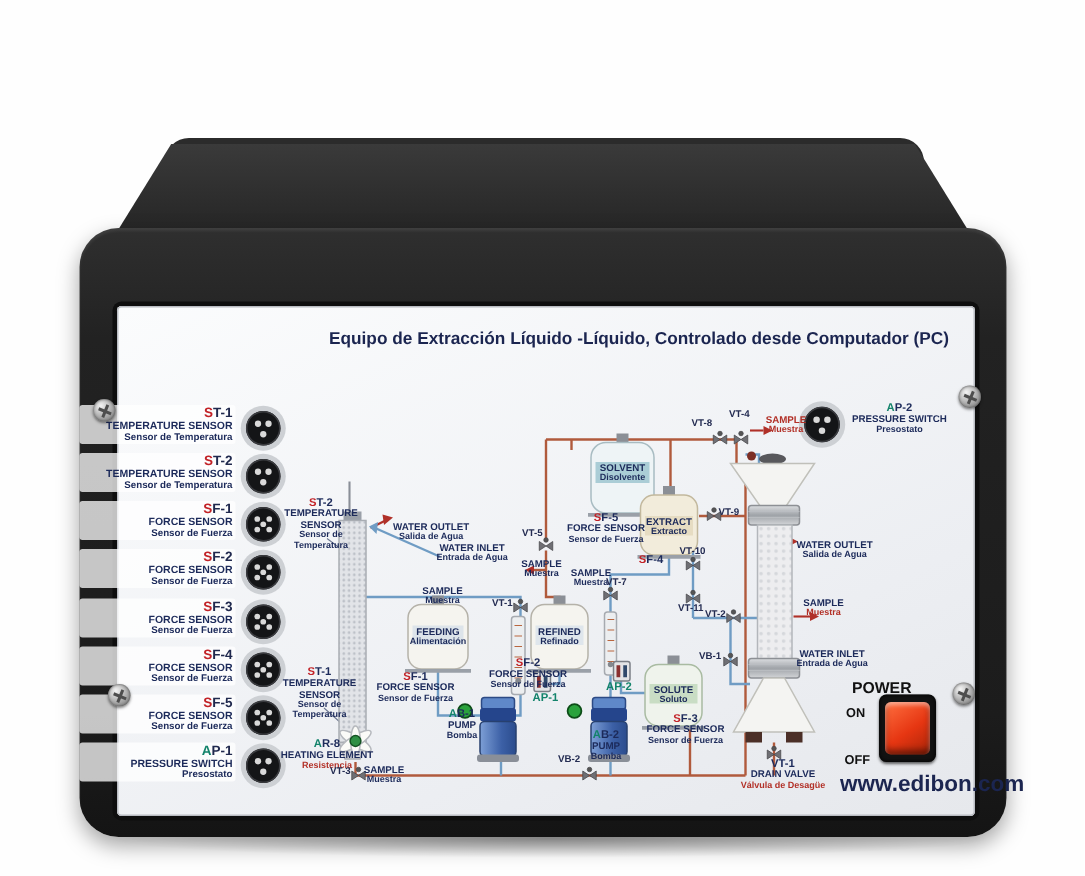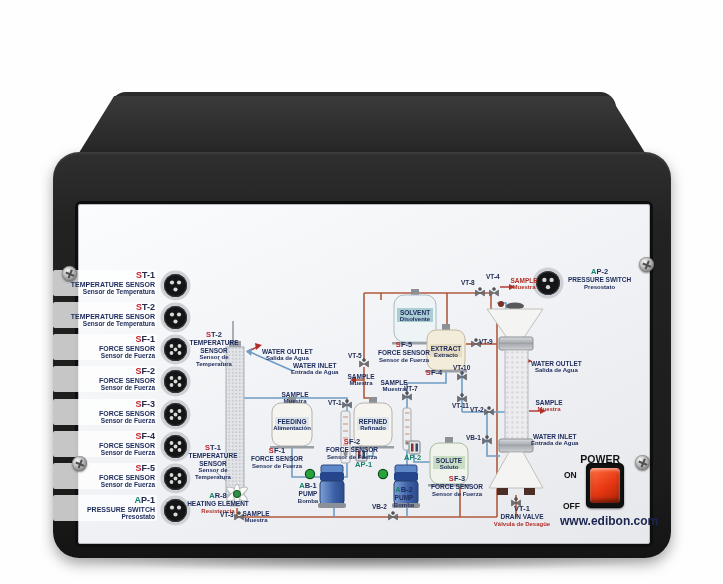--- a/index.html
+++ b/index.html
@@ -49,42 +49,43 @@
   .dl .en{font-size:6.5px;display:block;}
   .dl .es{font-size:6px;display:block;font-weight:bold;}
   .ctr{transform:translateX(-50%);}
   .la{text-align:center;}
   .vtag{font-size:6.5px;font-weight:bold;color:#242c52;white-space:nowrap;}
   .redtx{color:#b23027;}
   .rp{color:#c22227;}
   .gp{color:#13836b;}
   .wrap{white-space:normal;}
   
-  .power-label{left:568px;top:453px;width:52px;text-align:right;font-size:10.5px;font-weight:bold;color:#111;}
+  .power-label{left:568px;top:453px;width:52px;text-align:left;font-size:10.5px;font-weight:bold;color:#111;}
   .switch-bezel{left:586px;top:463px;width:38px;height:45px;border-radius:5px;background:#121212;
     box-shadow:inset 0 0 3px #000,0 1px 2px rgba(0,0,0,.6);}
   .switch-rocker{position:absolute;left:4px;top:5px;width:30px;height:35px;border-radius:4px;
     background:linear-gradient(145deg,#ff7040,#e63612 55%,#a92408);
     box-shadow:inset 0 2px 3px rgba(255,255,255,.45), inset 0 -3px 4px rgba(0,0,0,.45);}
   .onoff{font-size:8.5px;font-weight:bold;color:#111;}
-  .website{left:560px;top:514px;font-size:12px;font-weight:bold;color:#1b2550;}
+  .website{left:560px;top:514px;font-size:15px;font-weight:bold;color:#1b2550;}
 </style>
 </head>
 <body>
 
 <div class="scene">
 
   <div class="abs floor-shadow"></div>
   <div class="abs box-top-back"></div>
   <div class="abs box-top"></div>
   <div class="abs box-front"></div>
   <div class="abs panel"></div>
 
 
   <div class="abs titles">
+    <div class="t-es">Equipo de Extracción Líquido -Líquido, Controlado desde Computador (PC)</div>
   </div>
 
   <div class="abs srow" style="top:270px">
     <div class="stext">
       <div class="scode"><span class="rp">S</span><span>T-1</span></div>
       <div class="sen">TEMPERATURE SENSOR</div>
       <div class="ses">Sensor de Temperatura</div>
     </div>
     <div class="conn"><svg viewBox="0 0 31 31" width="31" height="31">
           <circle cx="15.5" cy="15.5" r="15" fill="#cdd0d4"></circle>
@@ -558,21 +559,21 @@
   </div>
   <div class="abs dl ctr" style="left:434px;top:369px">
     <span class="code"><span class="rp">S</span><span>F-4</span></span>
   </div>
   <div class="abs dl ctr wrap" style="left:404px;top:341px;width:56px">
     <span class="code"><span class="rp">S</span><span>F-5</span></span>
     <span class="en">FORCE SENSOR</span>
       <span class="es">Sensor de Fuerza</span>
   </div>
 
-  <div class="abs dl ctr" style="left:308px;top:482px">
+  <div class="abs dl ctr" style="left:308px;top:472px">
     <span class="code"><span class="gp">A</span><span>B-1</span></span>
     <span class="en">PUMP</span>
       <span class="es">Bomba</span>
   </div>
   <div class="abs dl ctr" style="left:404px;top:486px">
     <span class="code"><span class="gp">A</span><span>B-2</span></span>
     <span class="en">PUMP</span>
       <span class="es">Bomba</span>
   </div>
 

